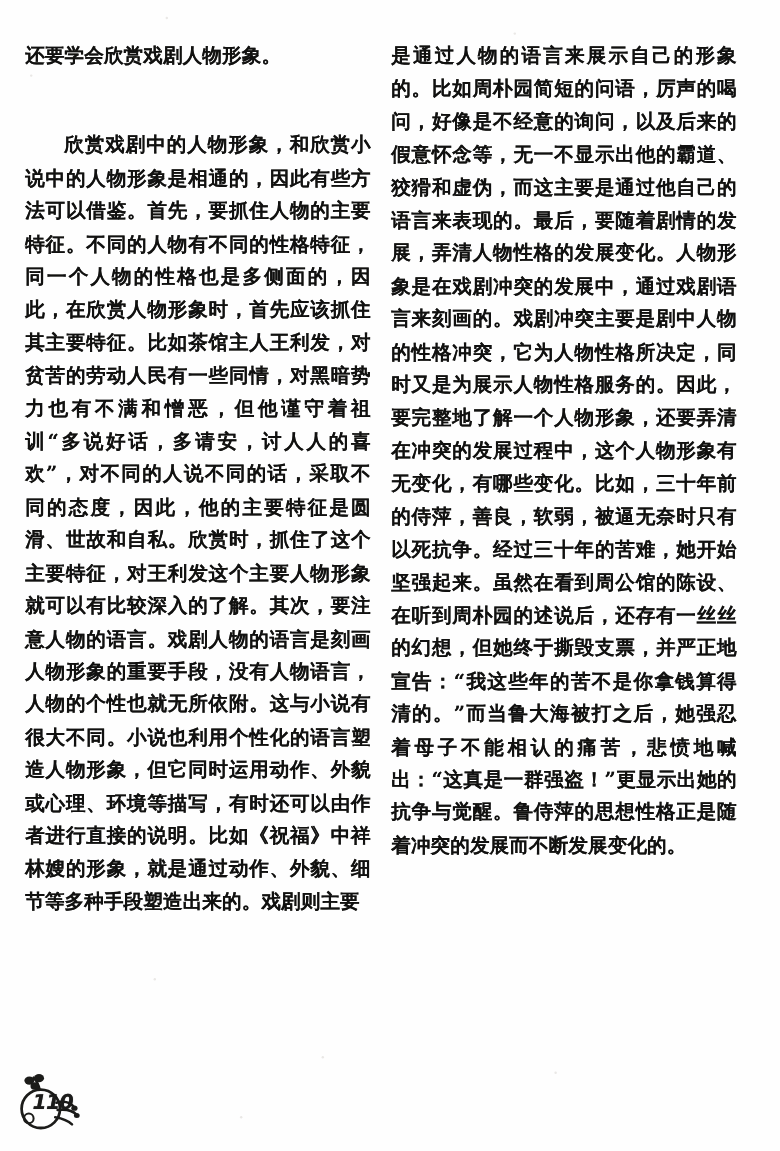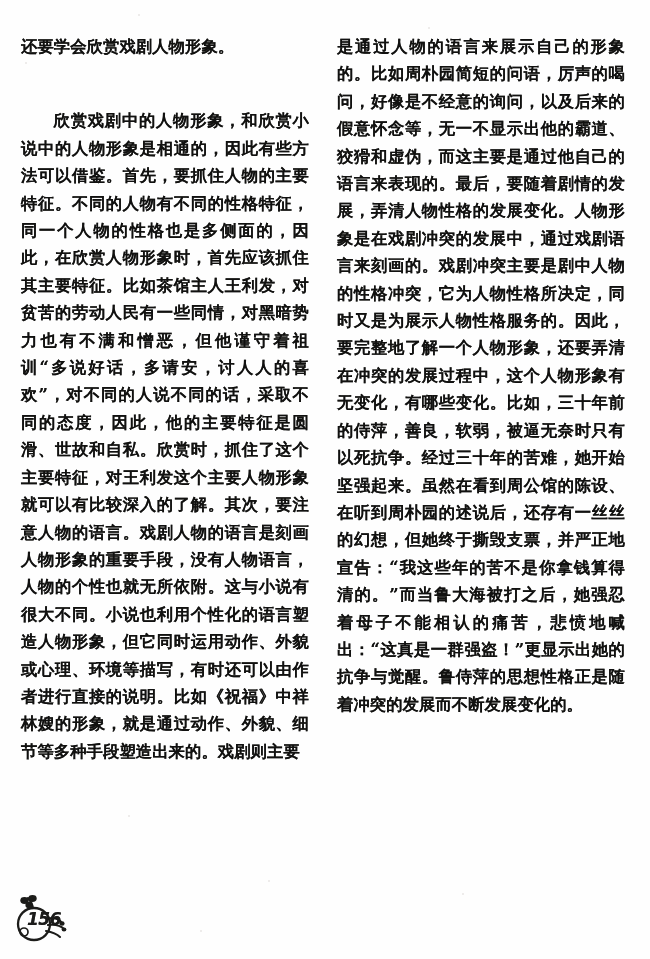--- a/index.html
+++ b/index.html
@@ -25,21 +25,21 @@
     pointer-events: none;
   }
 
   
   .columns {
     position: absolute;
     left: 21px;
     top: 33px;
     width: 608px;
     display: flex;
-    gap: 28px;
+    gap: 17px;
   }
   .col {
     width: 288px;
   }
   .para {
     margin: 0;
     font-size: 16.3px;
     line-height: 27.4px;
     font-weight: 700;
     color: #111110;
@@ -122,16 +122,16 @@
       <g fill="#1c1c1a">
 
         <ellipse cx="18.5" cy="7.5" rx="4.2" ry="3.4"></ellipse>
         <ellipse cx="26.5" cy="5.5" rx="4.2" ry="3.4"></ellipse>
         <ellipse cx="23" cy="12" rx="3.6" ry="3.2"></ellipse>
 
         <ellipse cx="56" cy="30.5" rx="2.6" ry="2.2"></ellipse>
         <ellipse cx="58" cy="36.5" rx="2.4" ry="2.1"></ellipse>
       </g>
     </svg>
-    <div class="num">156</div>
+    <div class="num">110</div>
   </div>
 
 </div>
 
 </body></html>

